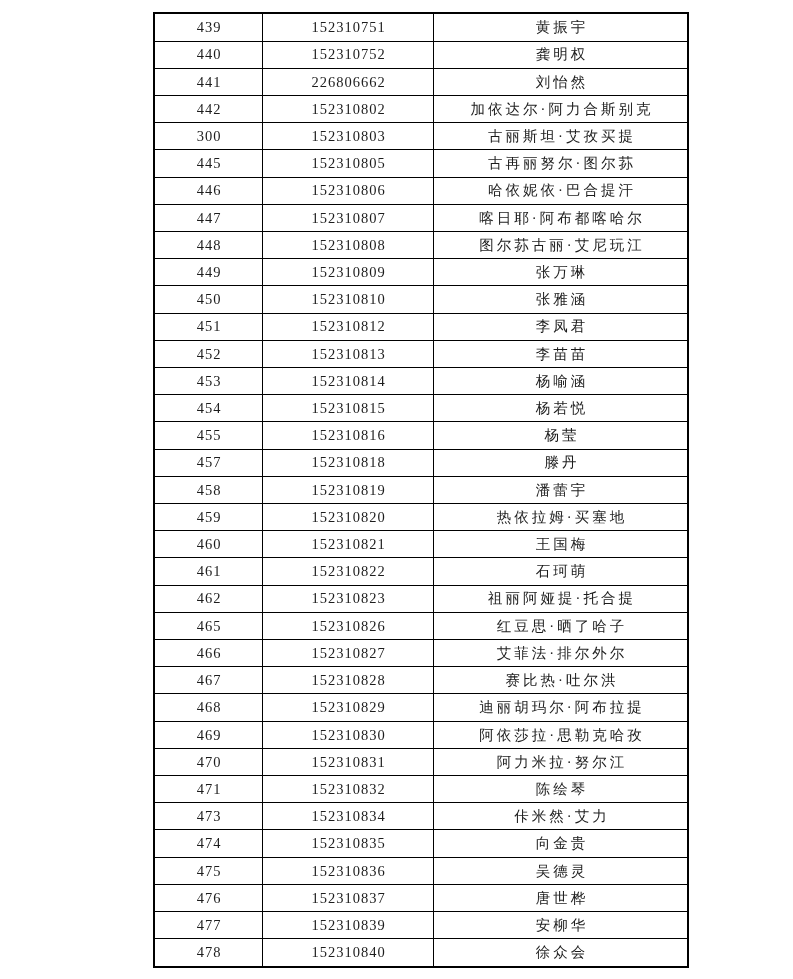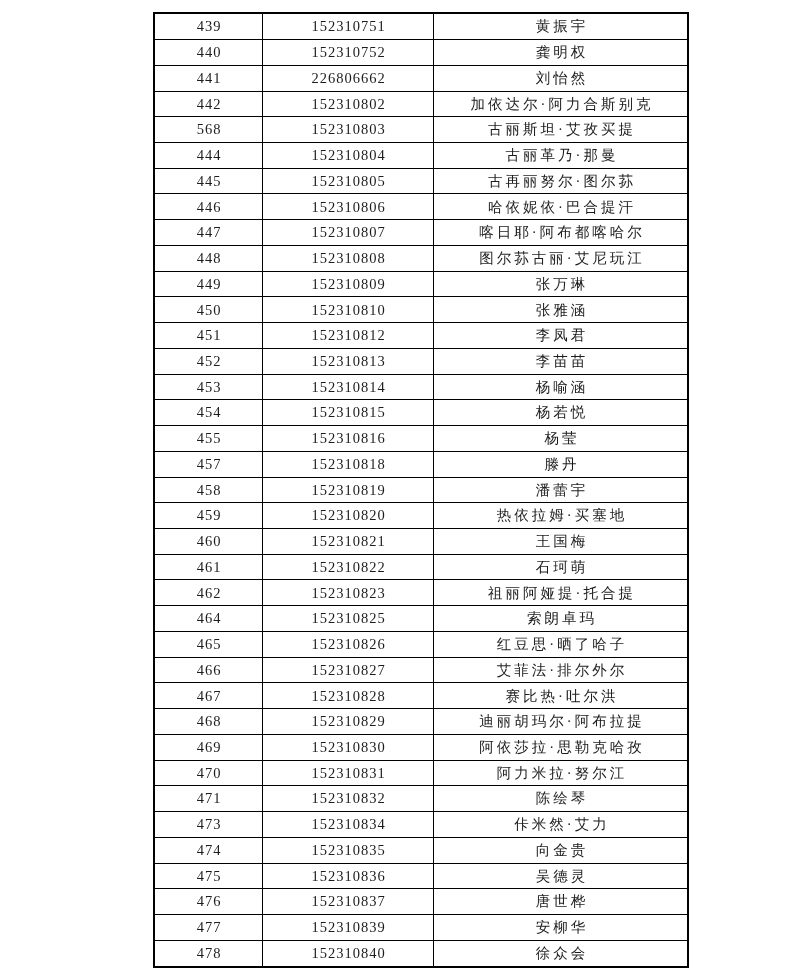--- a/index.html
+++ b/index.html
@@ -85,30 +85,25 @@
     <td class="c-name">刘怡然</td>
   </tr>
 
   <tr>
     <td class="c-index">442</td>
     <td class="c-id">152310802</td>
     <td class="c-name">加依达尔·阿力合斯别克</td>
   </tr>
 
   <tr>
-    <td class="c-index">568</td>
+    <td class="c-index">300</td>
     <td class="c-id">152310803</td>
     <td class="c-name">古丽斯坦·艾孜买提</td>
   </tr>
 
-  <tr>
-    <td class="c-index">444</td>
-    <td class="c-id">152310804</td>
-    <td class="c-name">古丽革乃·那曼</td>
-  </tr>
 
   <tr>
     <td class="c-index">445</td>
     <td class="c-id">152310805</td>
     <td class="c-name">古再丽努尔·图尔荪</td>
   </tr>
 
   <tr>
     <td class="c-index">446</td>
     <td class="c-id">152310806</td>
@@ -200,25 +195,20 @@
     <td class="c-name">石珂萌</td>
   </tr>
 
   <tr>
     <td class="c-index">462</td>
     <td class="c-id">152310823</td>
     <td class="c-name">祖丽阿娅提·托合提</td>
   </tr>
 
 
-  <tr>
-    <td class="c-index">464</td>
-    <td class="c-id">152310825</td>
-    <td class="c-name">索朗卓玛</td>
-  </tr>
 
   <tr>
     <td class="c-index">465</td>
     <td class="c-id">152310826</td>
     <td class="c-name">红豆思·晒了哈子</td>
   </tr>
 
   <tr>
     <td class="c-index">466</td>
     <td class="c-id">152310827</td>

